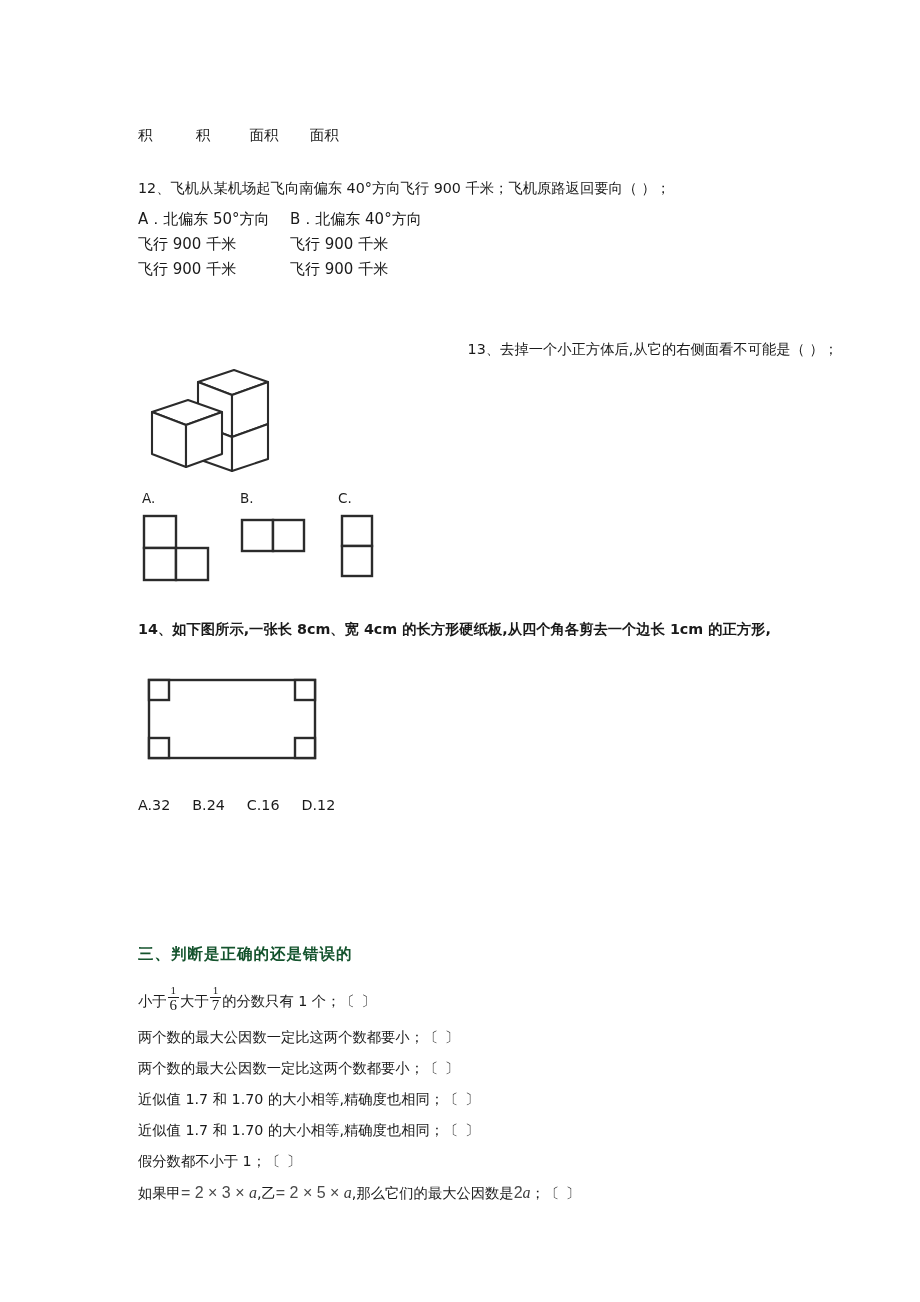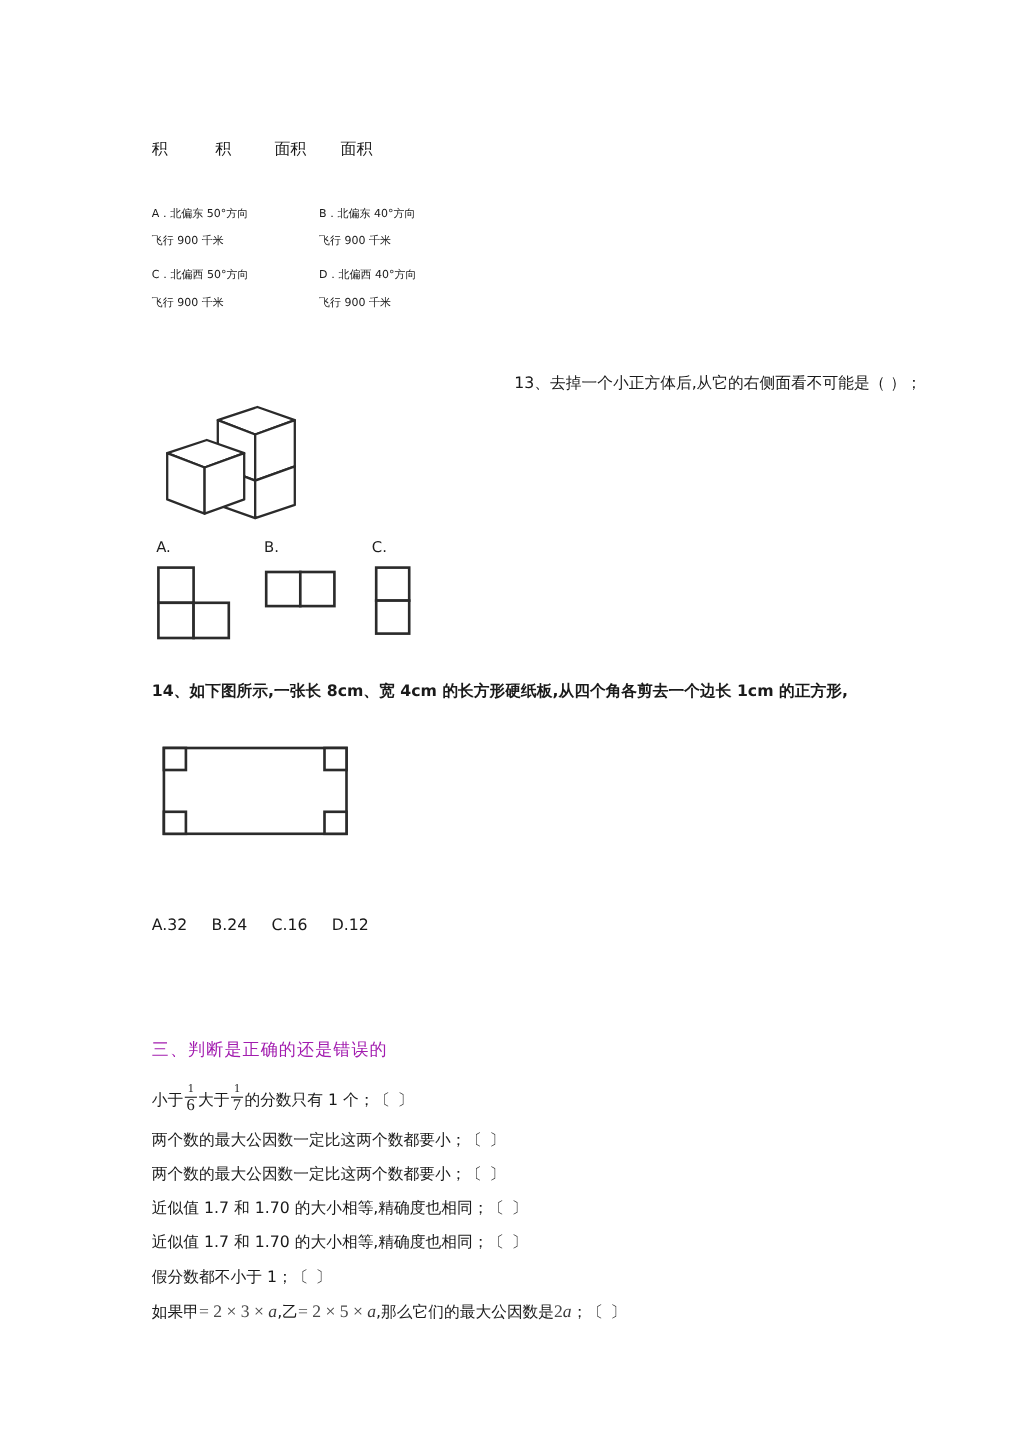--- a/index.html
+++ b/index.html
@@ -48,29 +48,29 @@
     left: 0;
     width: 700px;
   }
   .q .qline {
     font-size: 14.3px;
     line-height: 25px;
     white-space: nowrap;
   }
   .opt-grid {
     display: block;
-    font-size: 10px;
+    font-size: 15px;
     line-height: 25px;
   }
   .opt-row { white-space: nowrap; }
   .opt-col1 { display: inline-block; width: 152px; }
   .opt-col2 { display: inline-block; }
 
   .inline-opts { font-size: 14.3px; line-height: 25px; white-space: nowrap; }
-  .inline-opts .o { display: inline-block; margin-right: 22px; margin-top: 36px; }
+  .inline-opts .o { display: inline-block; margin-right: 22px; }
 
   
   .cube-fig {
     position: absolute;
     left: 8px;
   }
   
   .shapes-row { position: absolute; left: 0; width: 400px; }
   .shape-label {
     position: absolute;
@@ -81,24 +81,24 @@
   .shape-svg { position: absolute; }
 
   
   .rect-fig { position: absolute; left: 9px; }
 
   
   .section-head {
     position: absolute;
     left: 0;
     font-family: "DejaVu Sans", "Liberation Sans", sans-serif;
-    font-weight: normal;
+    font-weight: bold;
     font-size: 15.5px;
     letter-spacing: 1px;
-    color: #a21caf;
+    color: #14532d;
     white-space: nowrap;
   }
 
   
   .tf {
     position: absolute;
     left: 0;
     font-size: 14.3px;
     line-height: 25px;
     white-space: nowrap;
@@ -127,21 +127,21 @@
   }
   .frac .den {
     display: block;
     font-size: 15px;
     line-height: 15px;
     padding: 0 2px;
   }
 
   
   .math {
-    font-family: Liberation Serif, serif;
+    font-family: Liberation Sans, sans-serif;
     font-size: 16px;
     color: #4a4a4a;
   }
   .mvar {
     font-family: "Liberation Serif", "DejaVu Serif", serif;
     font-style: italic;
     font-size: 16px;
     color: #3a3a3a;
   }
   .paren { letter-spacing: 1px; }
@@ -156,30 +156,28 @@
       <span>积</span>
       <span class="frag-gap1"></span>
       <span>积</span>
       <span class="frag-gap2"></span>
       <span>面积</span>
       <span class="frag-gap3"></span>
       <span>面积</span>
     </div>
 
     <div class="q" style="top:164px;">
+      <div class="qline cjk"><span>12、</span><span>飞机从某机场起飞向南偏东 40°方向飞行 900 千米；飞机原路返回要向（      ）；</span></div>
       <div class="opt-grid cjk" style="margin-top:6px;">
         <div class="opt-row">
           <span class="opt-col1">A．北偏东 50°方向</span><span class="opt-col2">B．北偏东 40°方向</span>
         </div>
         <div class="opt-row">
           <span class="opt-col1">飞行 900 千米</span><span class="opt-col2">飞行 900 千米</span>
         </div>
-        <div class="opt-row" style="margin-top:6px;">
-          <span class="opt-col1">C．北偏西 50°方向</span><span class="opt-col2">D．北偏西 40°方向</span>
-        </div>
         <div class="opt-row">
           <span class="opt-col1">飞行 900 千米</span><span class="opt-col2">飞行 900 千米</span>
         </div>
       </div>
     </div>
 
     <div class="q" style="top:325px;text-align:right;">
       <div class="qline cjk"><span>13、</span><span>去掉一个小正方体后,从它的右侧面看不可能是（     ）；</span></div>
     </div>
 

